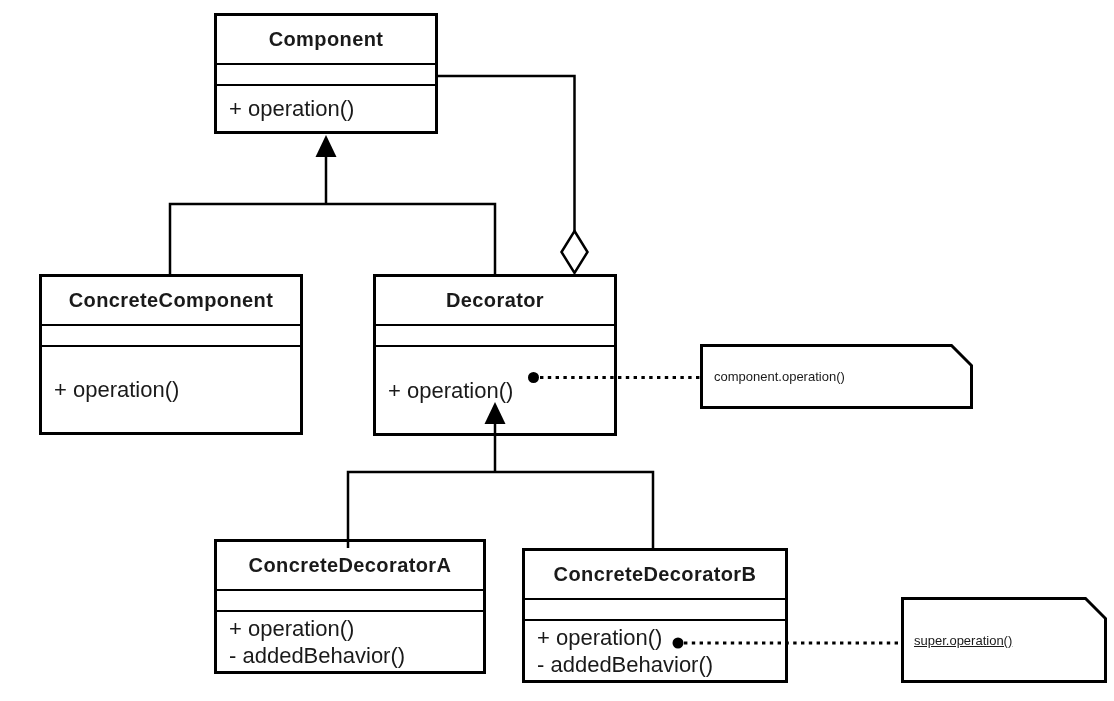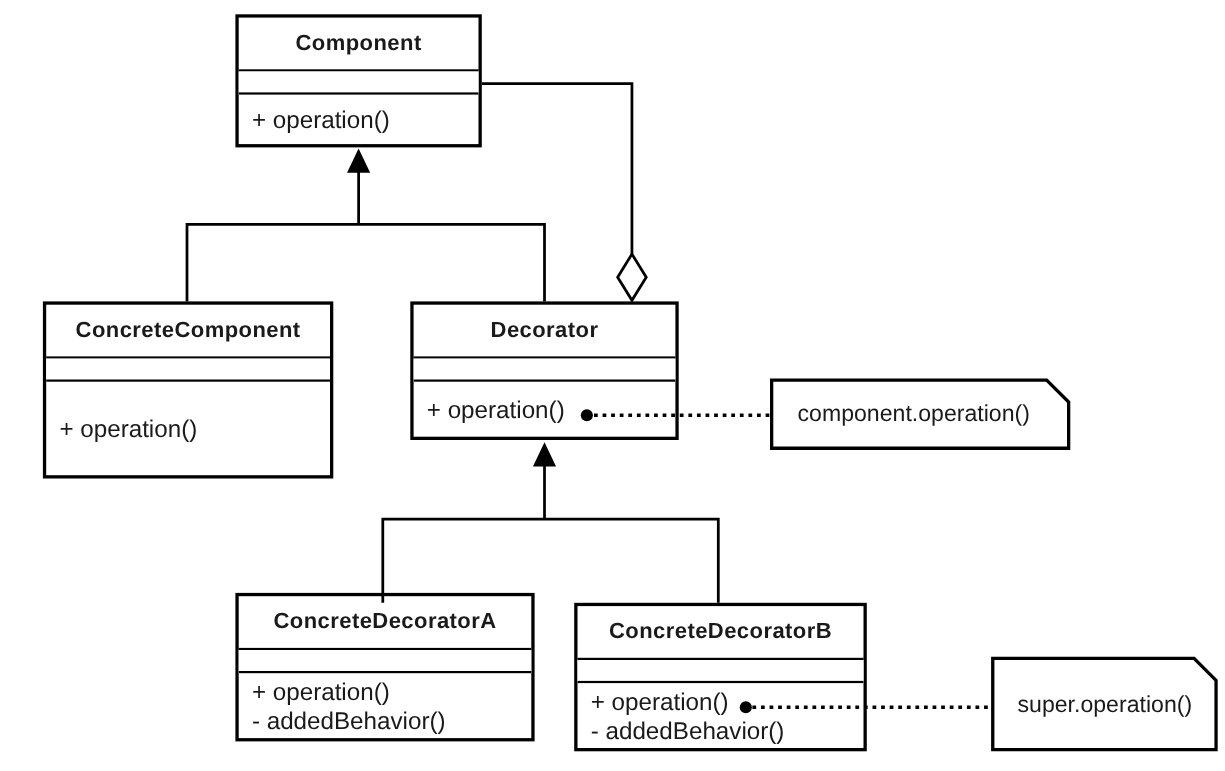--- a/index.html
+++ b/index.html
@@ -64,23 +64,22 @@
   .method-line {
     line-height: 27px;
     white-space: nowrap;
   }
   .note-text {
     position: absolute;
     z-index: 3;
     display: flex;
     flex-direction: column;
     justify-content: center;
-    font-size: 21px;
+    font-size: 13px;
     color: #1a1a1a;
-    margin-left: 11px;
   }
   .note-line {
     line-height: 29px;
     white-space: nowrap;
   }
 </style>
 </head>
 <body>
 
 <div class="canvas">
@@ -128,21 +127,21 @@
   </div>
 
   <div class="class-box" style="left:39px; top:274px; width:264px; height:161px;">
     <div class="class-title">ConcreteComponent</div>
     <div class="class-attrs"></div>
     <div class="class-methods">
       <div class="method-line">+ operation()</div>
     </div>
   </div>
 
-  <div class="class-box" style="left:373px; top:274px; width:244px; height:126px;">
+  <div class="class-box" style="left:373px; top:274px; width:244px; height:162px;">
     <div class="class-title">Decorator</div>
     <div class="class-attrs"></div>
     <div class="class-methods">
       <div class="method-line">+ operation()</div>
     </div>
   </div>
 
   <div class="class-box" style="left:214px; top:539px; width:272px; height:135px;">
     <div class="class-title">ConcreteDecoratorA</div>
     <div class="class-attrs"></div>
@@ -158,17 +157,17 @@
     <div class="class-methods">
       <div class="method-line">+ operation()</div>
       <div class="method-line">- addedBehavior()</div>
     </div>
   </div>
 
   <div class="note-text" style="left:714px; top:347px; width:245px; height:59px;">
     <div class="note-line">component.operation()</div>
   </div>
 
-  <div class="note-text" style="left:914px; top:600px; width:182px; height:80px;">
+  <div class="note-text" style="left:914px; top:600px; width:182px; height:80px;text-decoration:underline;">
     <div class="note-line">super.operation()</div>
   </div>
 
 </div>
 
 </body></html>

